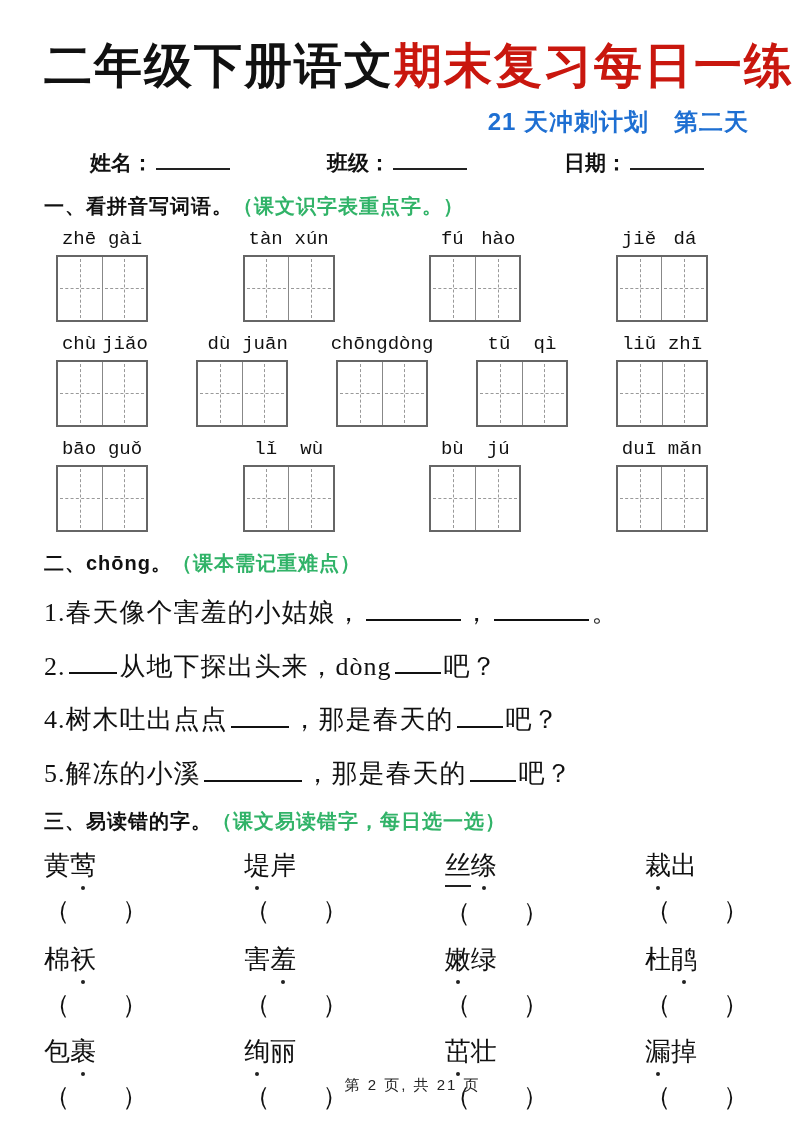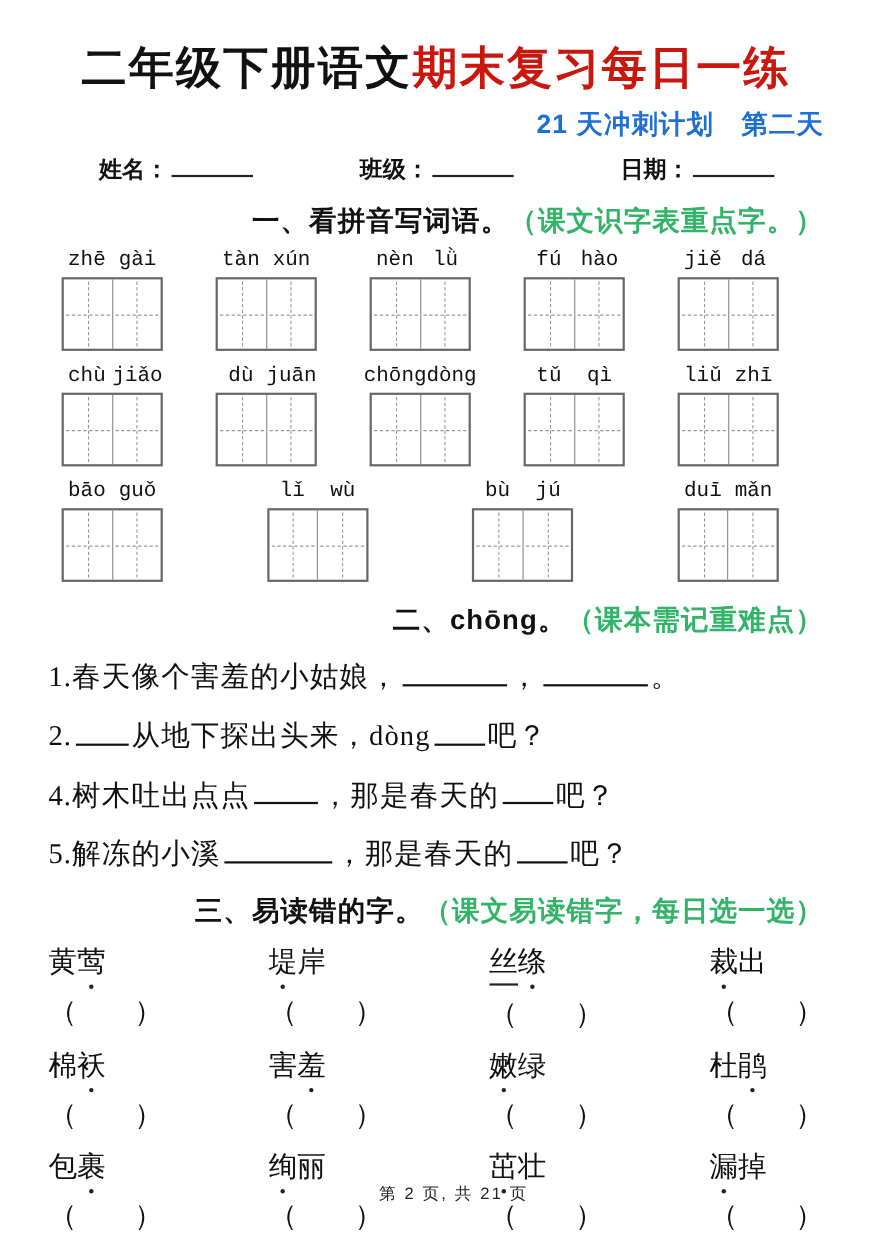--- a/index.html
+++ b/index.html
@@ -12,21 +12,21 @@
     padding:36px 44px 0 44px;
     overflow:hidden;
     font-family:"Liberation Sans", sans-serif;
     color:#111;
   }
   
   .title {
     text-align:center;
     font-family:"Liberation Serif","DejaVu Serif",serif;
     font-weight:bold;
-    font-size:41px;
+    font-size:48px;
     line-height:1.25;
     letter-spacing:2px;
     white-space:nowrap;
   }
   .title .t-red { color:#c9170e; }
   .subtitle {
     margin-top:10px;
     text-align:right;
     color:#1e6fd2;
     font-weight:bold;
@@ -44,25 +44,24 @@
   }
   .blank {
     display:inline-block;
     border-bottom:2px solid #222;
     height:0.95em;
     margin:0 3px;
   }
   .fields .blank { width:74px; }
   
   .sec-head {
-    font-size:25px;
+    font-size:20px;
     font-weight:bold;
     letter-spacing:1px;
     white-space:nowrap;
-    text-align:right;
   }
   .sec-head .note { color:#31b368; }
   .sec1-head { margin-top:16px; }
   .sec2-head { margin-top:18px; }
   .sec3-head { margin-top:16px; }
   
   .pinyin-rows { margin-top:8px; margin-left:12px; width:652px; }
   .pinyin-row {
     display:flex;
     justify-content:space-between;
@@ -171,30 +170,20 @@
             <span class="psyll">tàn</span>
             <span class="psyll">xún</span>
           </div>
           <div class="pbox">
             <div class="pcell"></div>
             <div class="pcell"></div>
           </div>
         </div>
         <div class="pgroup">
           <div class="pline">
-            <span class="psyll">nèn</span>
-            <span class="psyll">lǜ</span>
-          </div>
-          <div class="pbox">
-            <div class="pcell"></div>
-            <div class="pcell"></div>
-          </div>
-        </div>
-        <div class="pgroup">
-          <div class="pline">
             <span class="psyll">fú</span>
             <span class="psyll">hào</span>
           </div>
           <div class="pbox">
             <div class="pcell"></div>
             <div class="pcell"></div>
           </div>
         </div>
         <div class="pgroup">
           <div class="pline">

